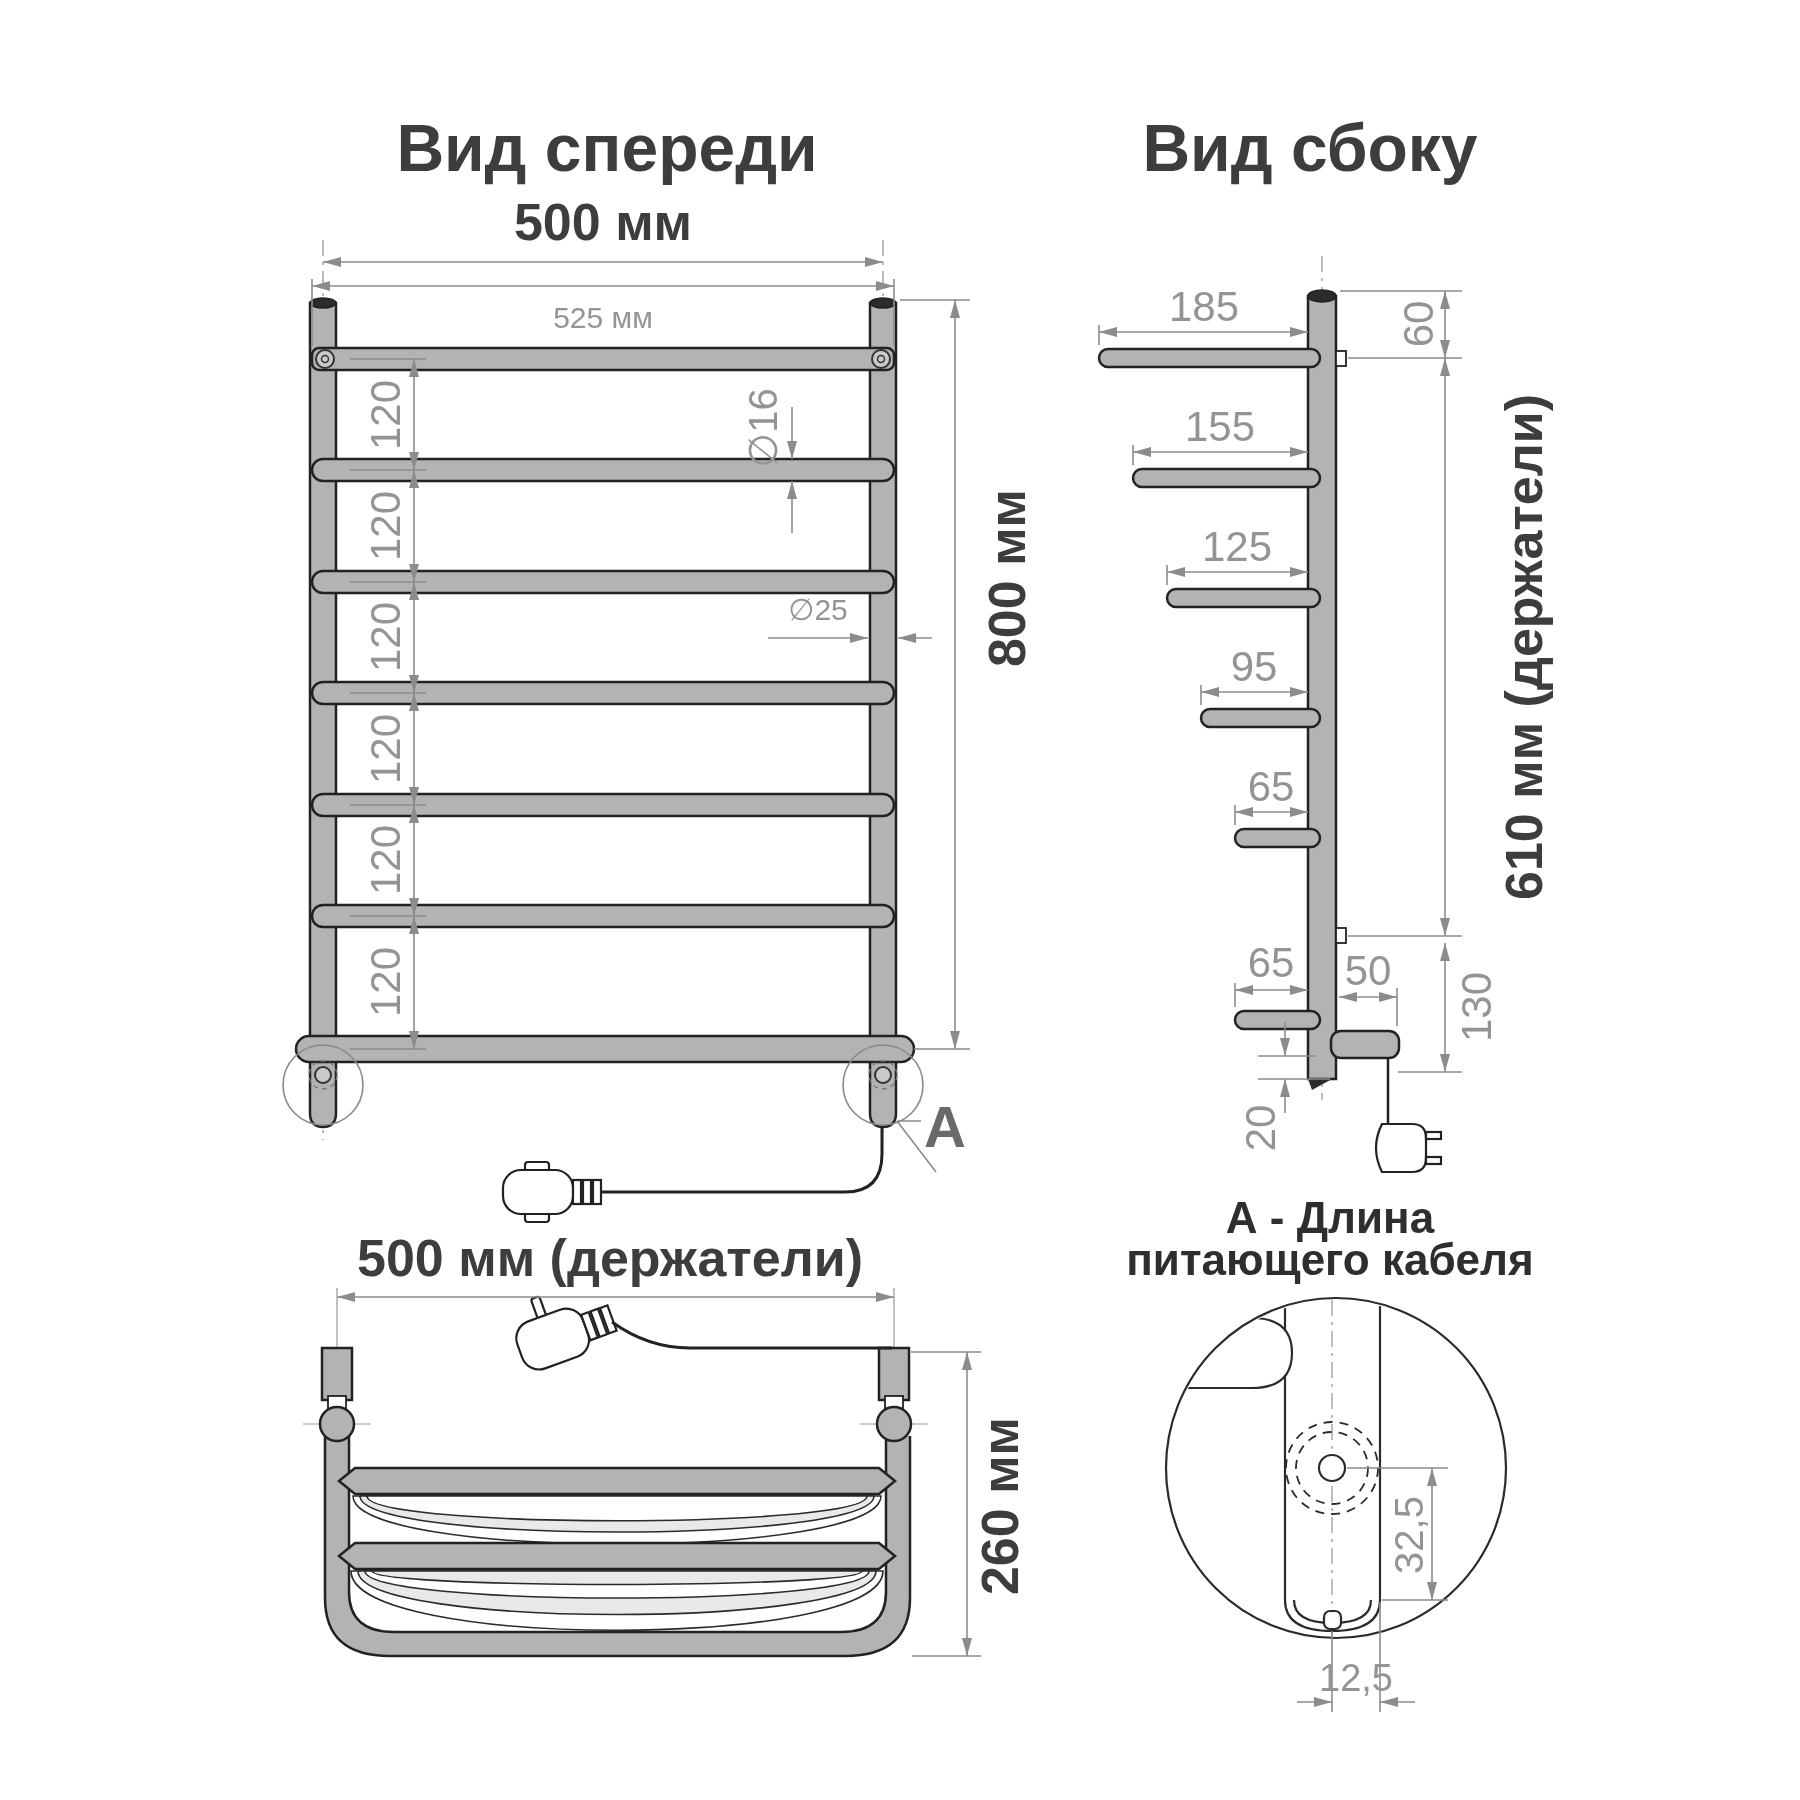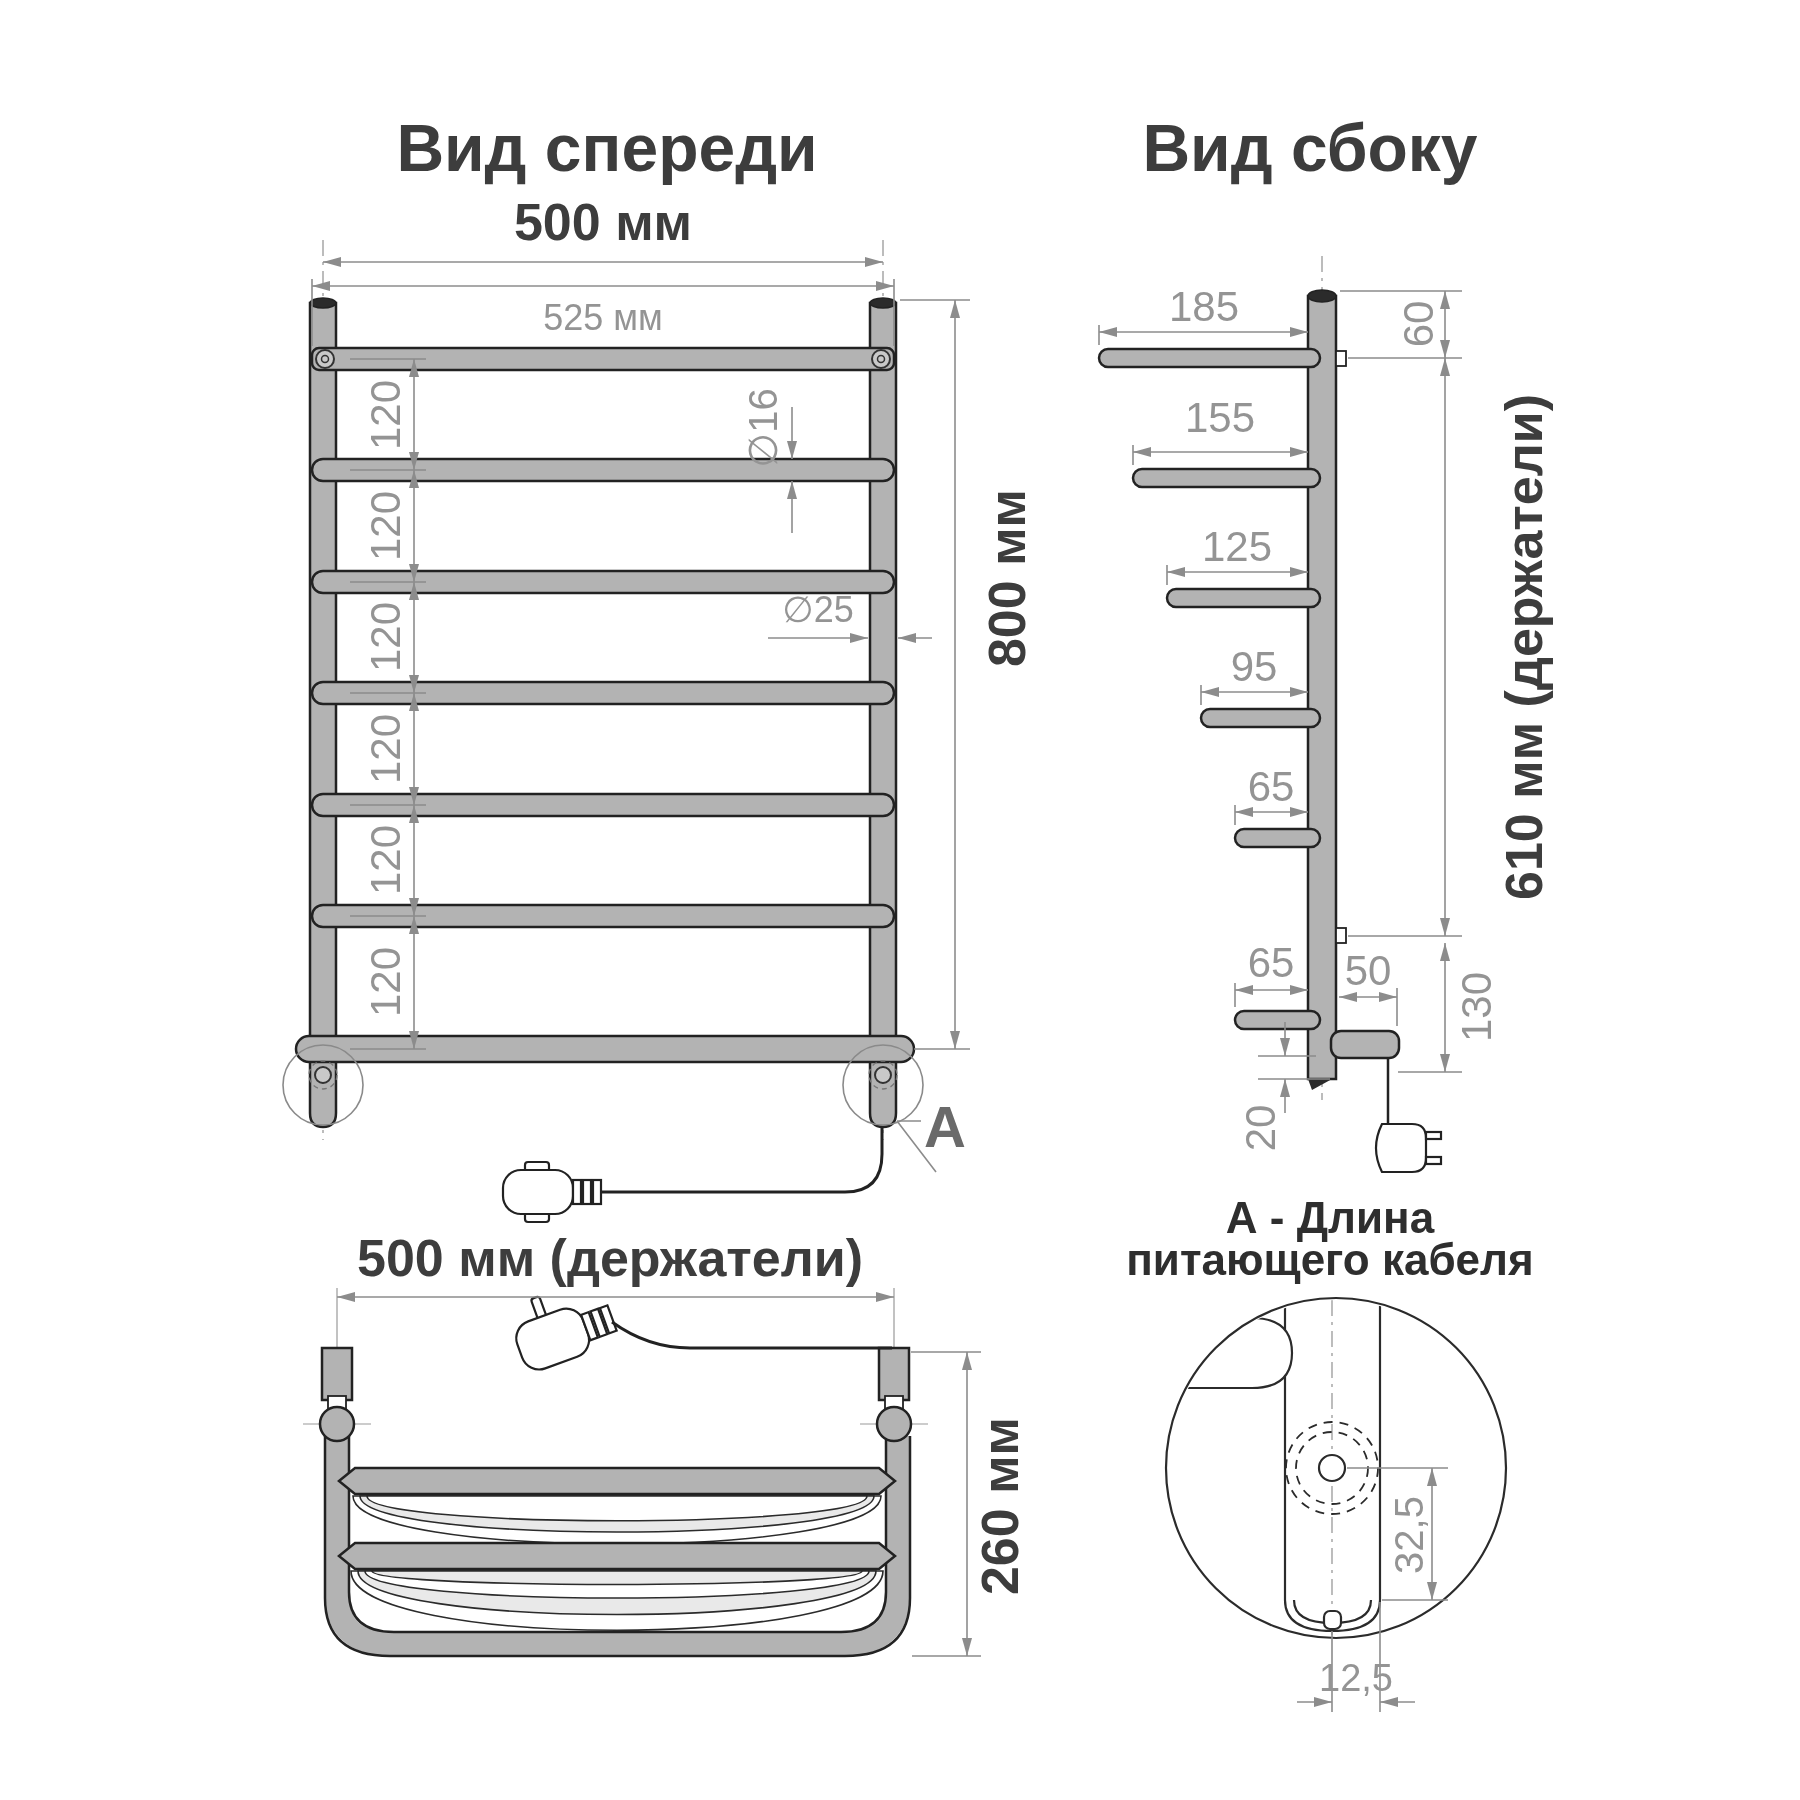--- a/index.html
+++ b/index.html
@@ -30,21 +30,21 @@
   .arc{stroke:#2b2b2b;stroke-width:1.6;}
   .f0{fill:#fff;}.f1{fill:#e9e9e9;}
   .wbr{fill:#fff;stroke:#222;stroke-width:1.8;}
 
   
   .lbl{position:absolute;transform:translate(-50%,-50%);white-space:nowrap;color:#949494;line-height:1;}
   .rot{transform:translate(-50%,-50%) rotate(-90deg);}
   .t-title{font-size:66px;font-weight:bold;color:#3d3d3d;}
   .t-big{font-size:52px;font-weight:bold;color:#3d3d3d;}
   .t-sub{font-size:44px;font-weight:bold;color:#2e2e2e;}
-  .t-g46{font-size:36px;}
+  .t-g46{font-size:30px;}
   .t-g42{font-size:42px;}
   .t-g40{font-size:40px;}
   .t-g38{font-size:38px;}
   .t-g36{font-size:36px;}
   .t-mark{font-size:58px;font-weight:bold;color:#6a6a6a;}
 </style>
 </head>
 <body>
 
 <div class="canvas">
@@ -236,21 +236,21 @@
 <div class="lbl t-g42 rot" style="left:386px;top:860px">120</div>
 <div class="lbl t-g42 rot" style="left:386px;top:982px">120</div>
 
 <div class="lbl t-g40 rot" style="left:763px;top:428px">∅16</div>
 <div class="lbl t-g46" style="left:818px;top:610px">∅25</div>
 <div class="lbl t-big rot" style="left:1007px;top:578px">800 мм</div>
 <div class="lbl t-mark" style="left:945px;top:1127px">А</div>
 
 <div class="lbl t-title" style="left:1310px;top:148px">Вид сбоку</div>
 <div class="lbl t-g42" style="left:1204px;top:307px">185</div>
-<div class="lbl t-g42" style="left:1220px;top:418px">155</div>
+<div class="lbl t-g42" style="left:1220px;top:427px">155</div>
 <div class="lbl t-g42" style="left:1237px;top:547px">125</div>
 <div class="lbl t-g42" style="left:1254px;top:667px">95</div>
 <div class="lbl t-g42" style="left:1271px;top:787px">65</div>
 <div class="lbl t-g42" style="left:1271px;top:963px">65</div>
 <div class="lbl t-g42 rot" style="left:1419px;top:324px">60</div>
 <div class="lbl t-big rot" style="left:1524px;top:647px">610 мм (держатели)</div>
 <div class="lbl t-g42 rot" style="left:1477px;top:1007px">130</div>
 <div class="lbl t-g42" style="left:1368px;top:971px">50</div>
 <div class="lbl t-g42 rot" style="left:1261px;top:1128px">20</div>
 

